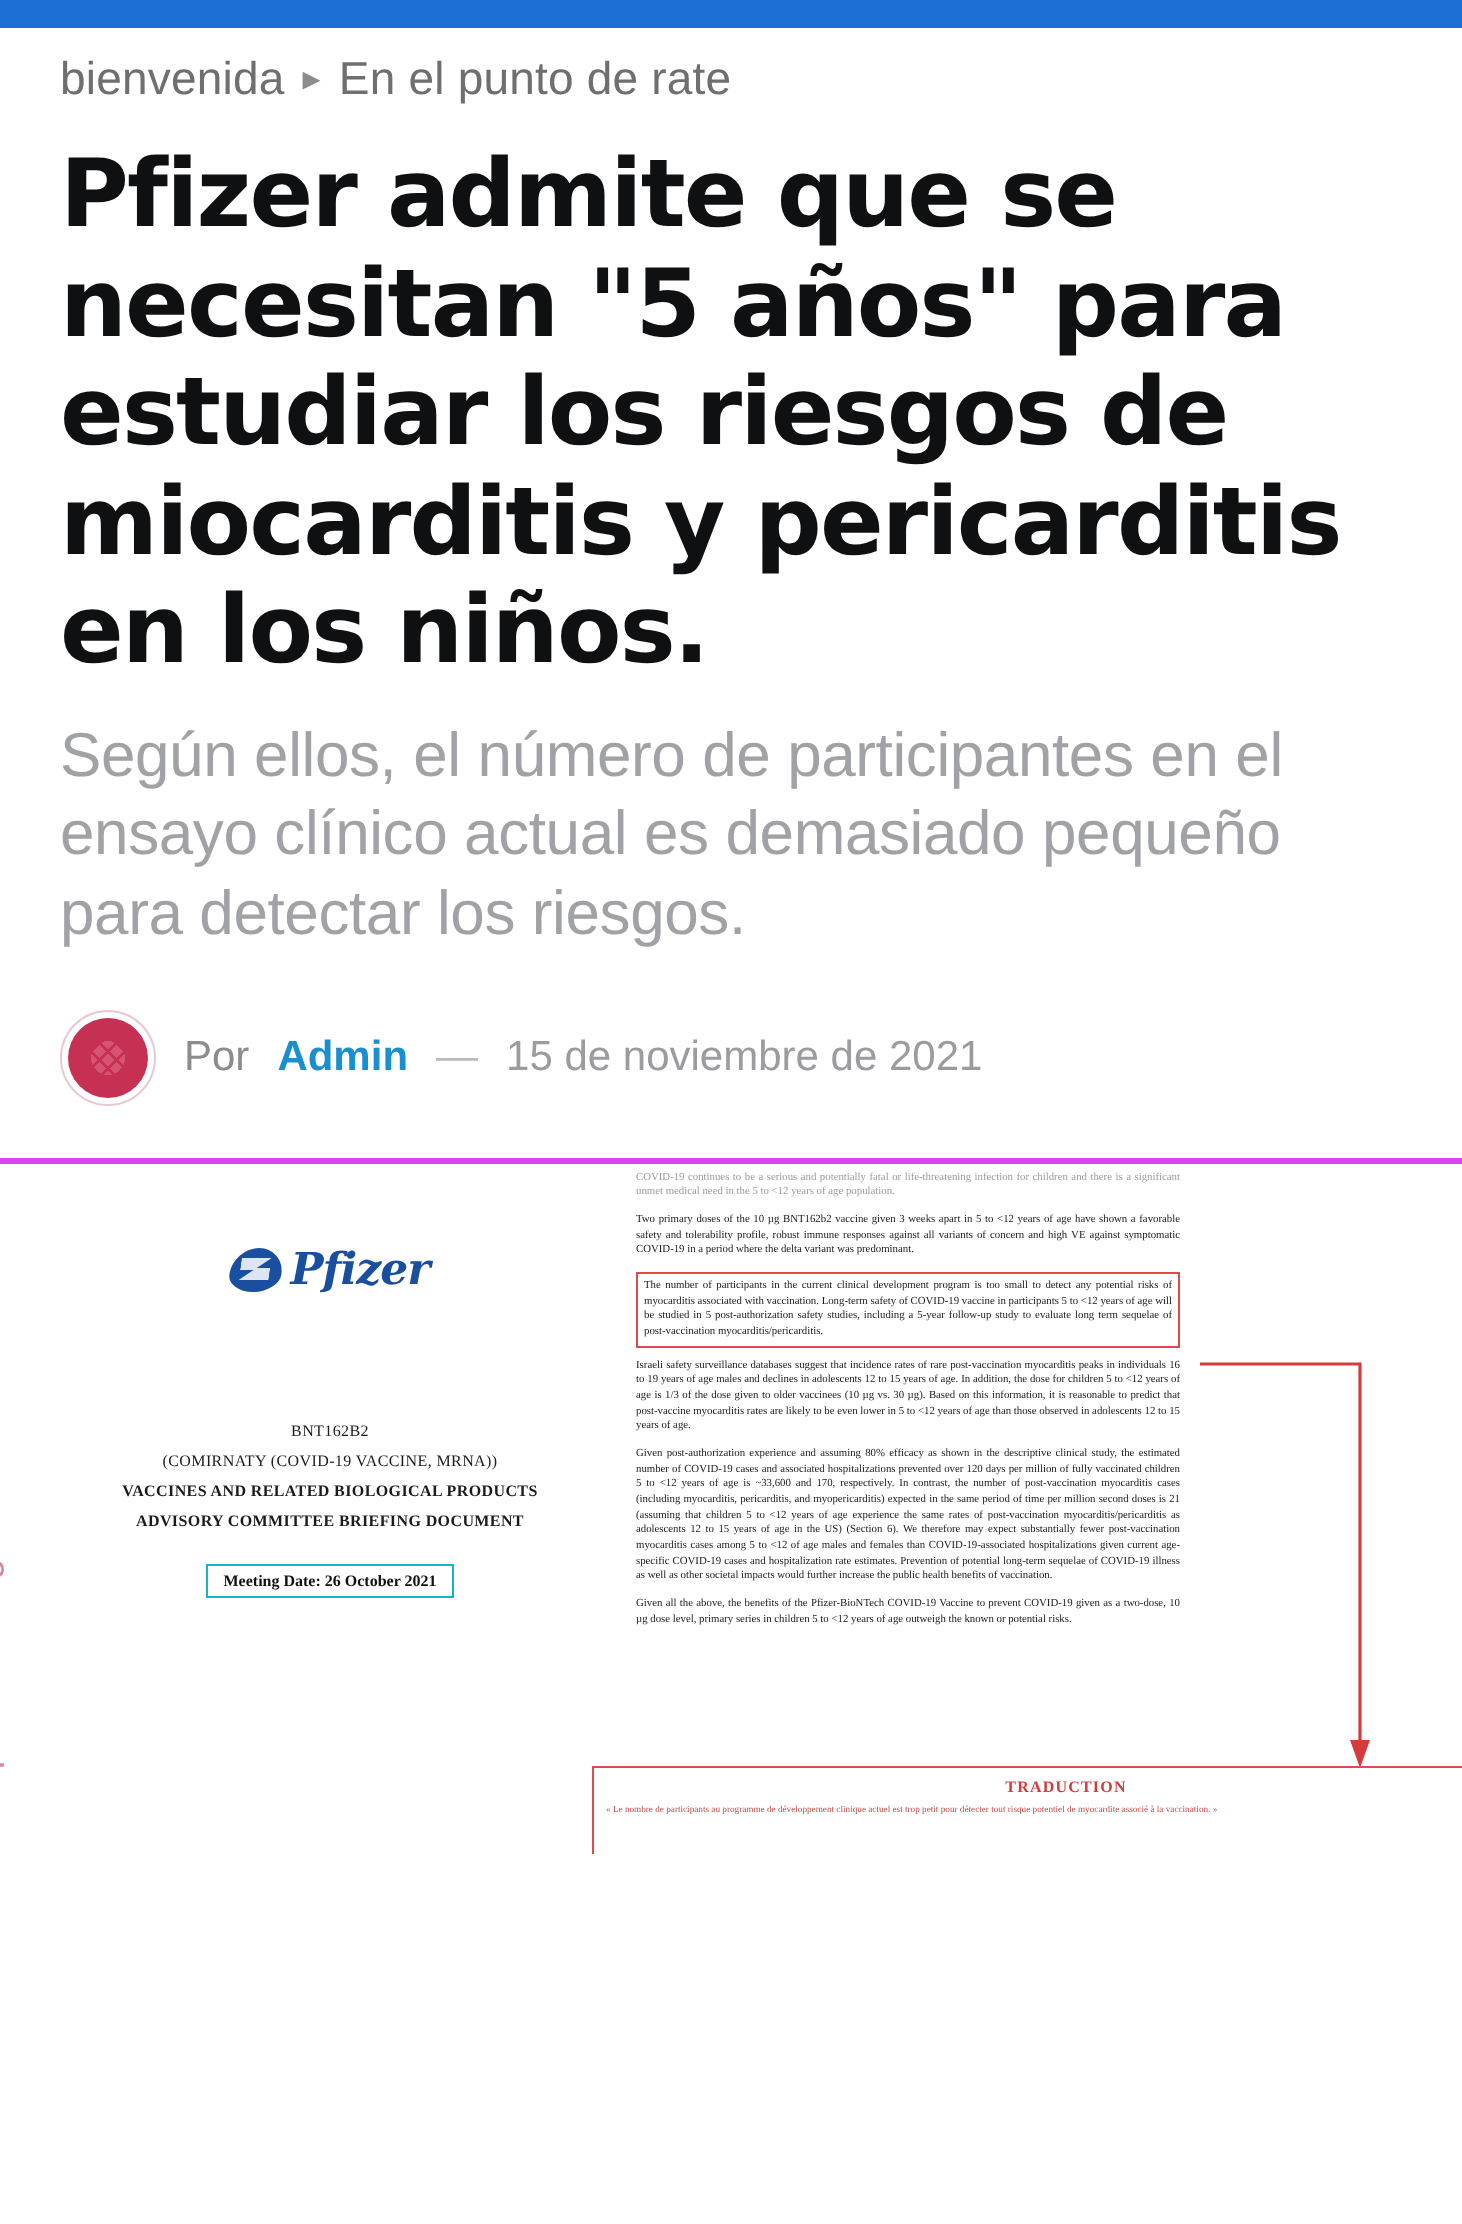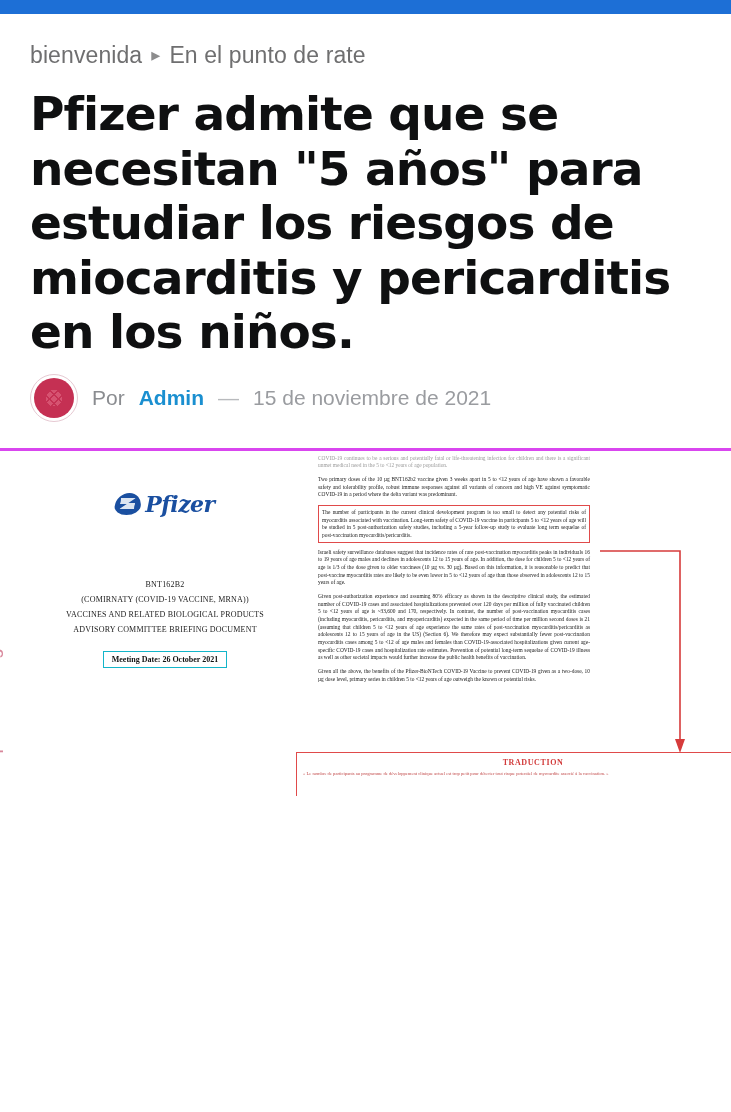--- a/index.html
+++ b/index.html
@@ -21,21 +21,21 @@
     height: 1112px;
     background: #ffffff;
     box-sizing: border-box;
   }
   .topbar {
     height: 14px;
     width: 100%;
     background: #1d6fd6;
   }
   .content {
-    padding: 28px 30px 0 30px;
+    padding: 12px 30px 0 30px;
   }
   .breadcrumb {
     display: flex;
     align-items: center;
     gap: 9px;
     font-size: 23px;
     color: #6f6f70;
     letter-spacing: 0.1px;
     margin-bottom: 18px;
     white-space: nowrap;
@@ -165,21 +165,21 @@
     letter-spacing: -0.5px;
   }
   .doc-left .line {
     font-family: "Liberation Serif", serif;
     font-size: 8px;
     color: #1b1b1b;
     line-height: 1.9;
     letter-spacing: 0.2px;
   }
   .doc-left .line.bold {
-    font-weight: normal;
+    font-weight: bold;
   }
   .meeting-box {
     display: inline-block;
     margin-top: 14px;
     padding: 3px 8px;
     border: 1.5px solid #13b5c9;
     font-family: "Liberation Serif", serif;
     font-size: 8px;
     font-weight: bold;
     color: #111;
@@ -262,20 +262,21 @@
   <div class="content">
 
     <div class="breadcrumb">
       <span>bienvenida</span>
       <span class="crumb-sep">▸</span>
       <span>En el punto de rate</span>
     </div>
 
     <h1 class="headline">Pfizer admite que se necesitan "5 años" para estudiar los riesgos de miocarditis y pericarditis en los niños.</h1>
 
+    <p class="subhead">Según ellos, el número de participantes en el ensayo clínico actual es demasiado pequeño para detectar los riesgos.</p>
 
     <div class="byline">
       <span class="avatar"></span>
       <span>Por</span>
       <span class="author">Admin</span>
       <span class="dash">—</span>
       <span class="date">15 de noviembre de 2021</span>
     </div>
 
     <div class="doc-area">

